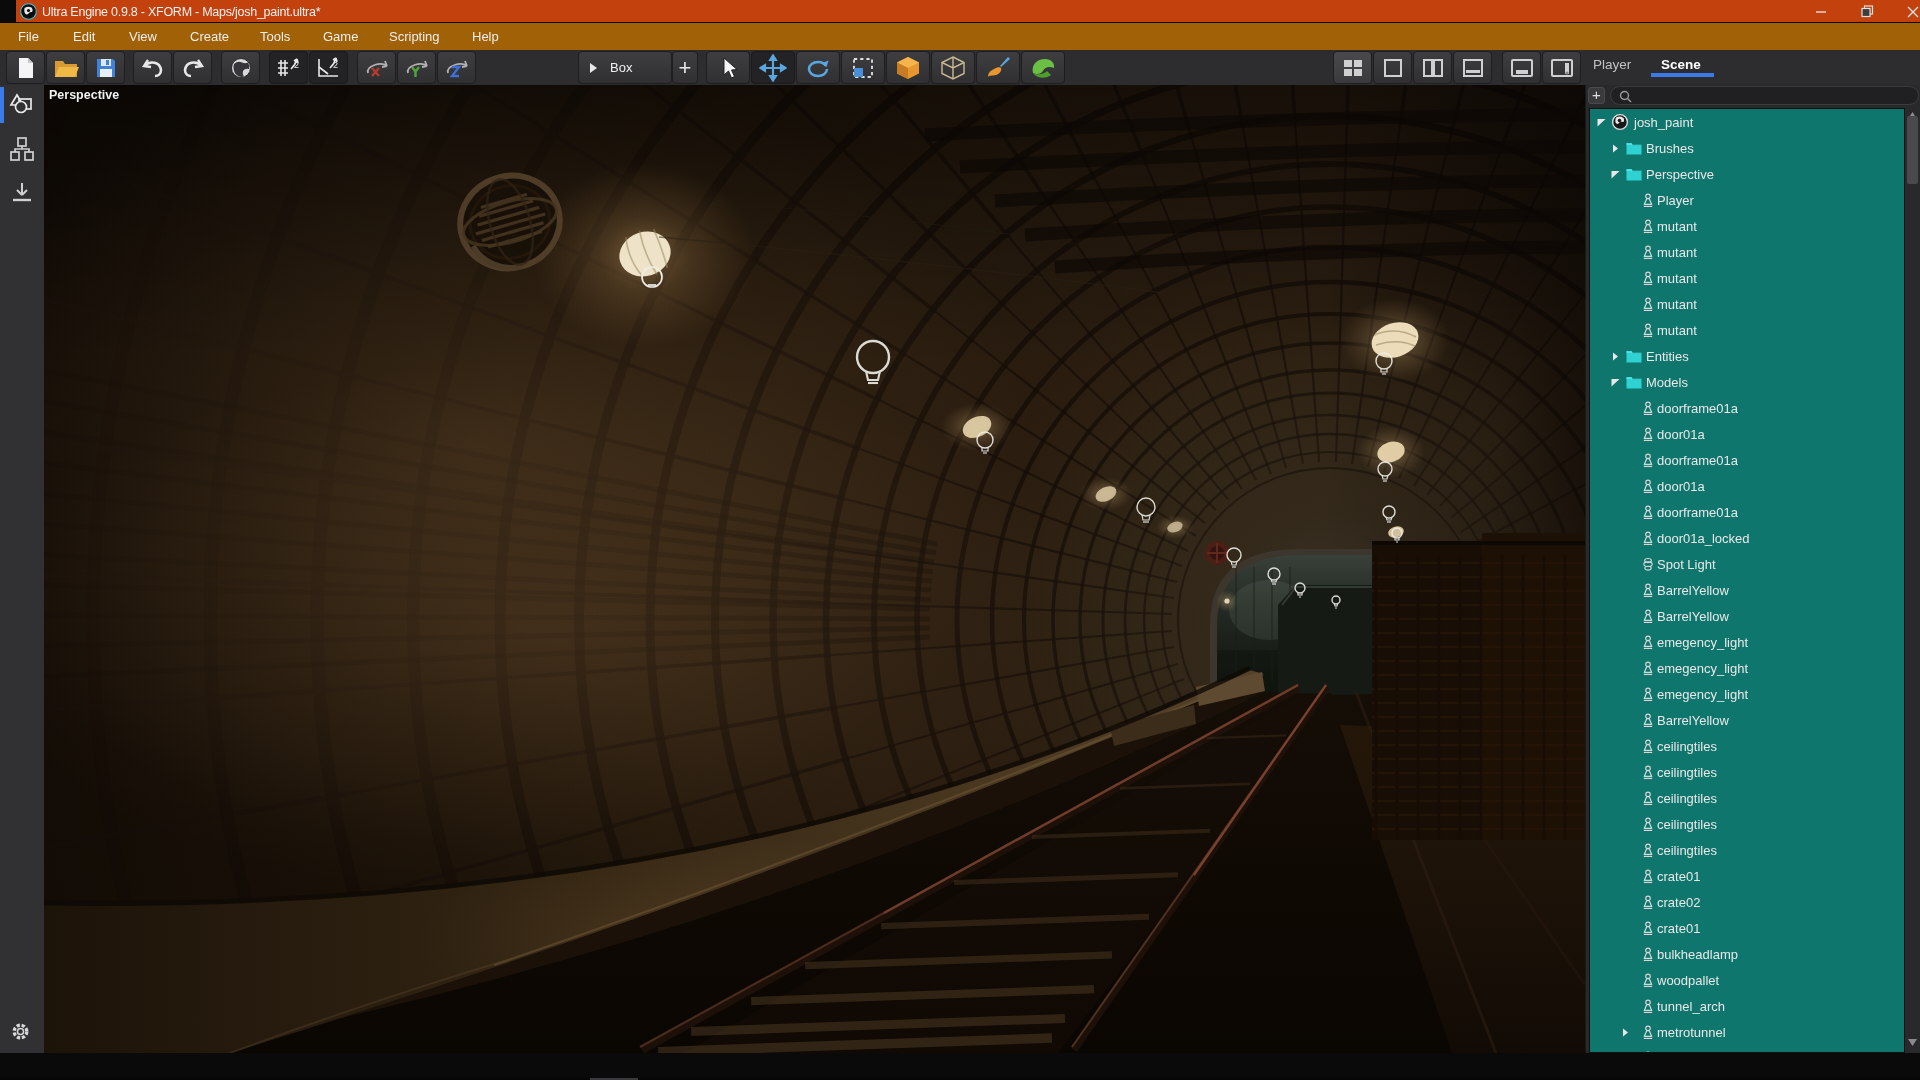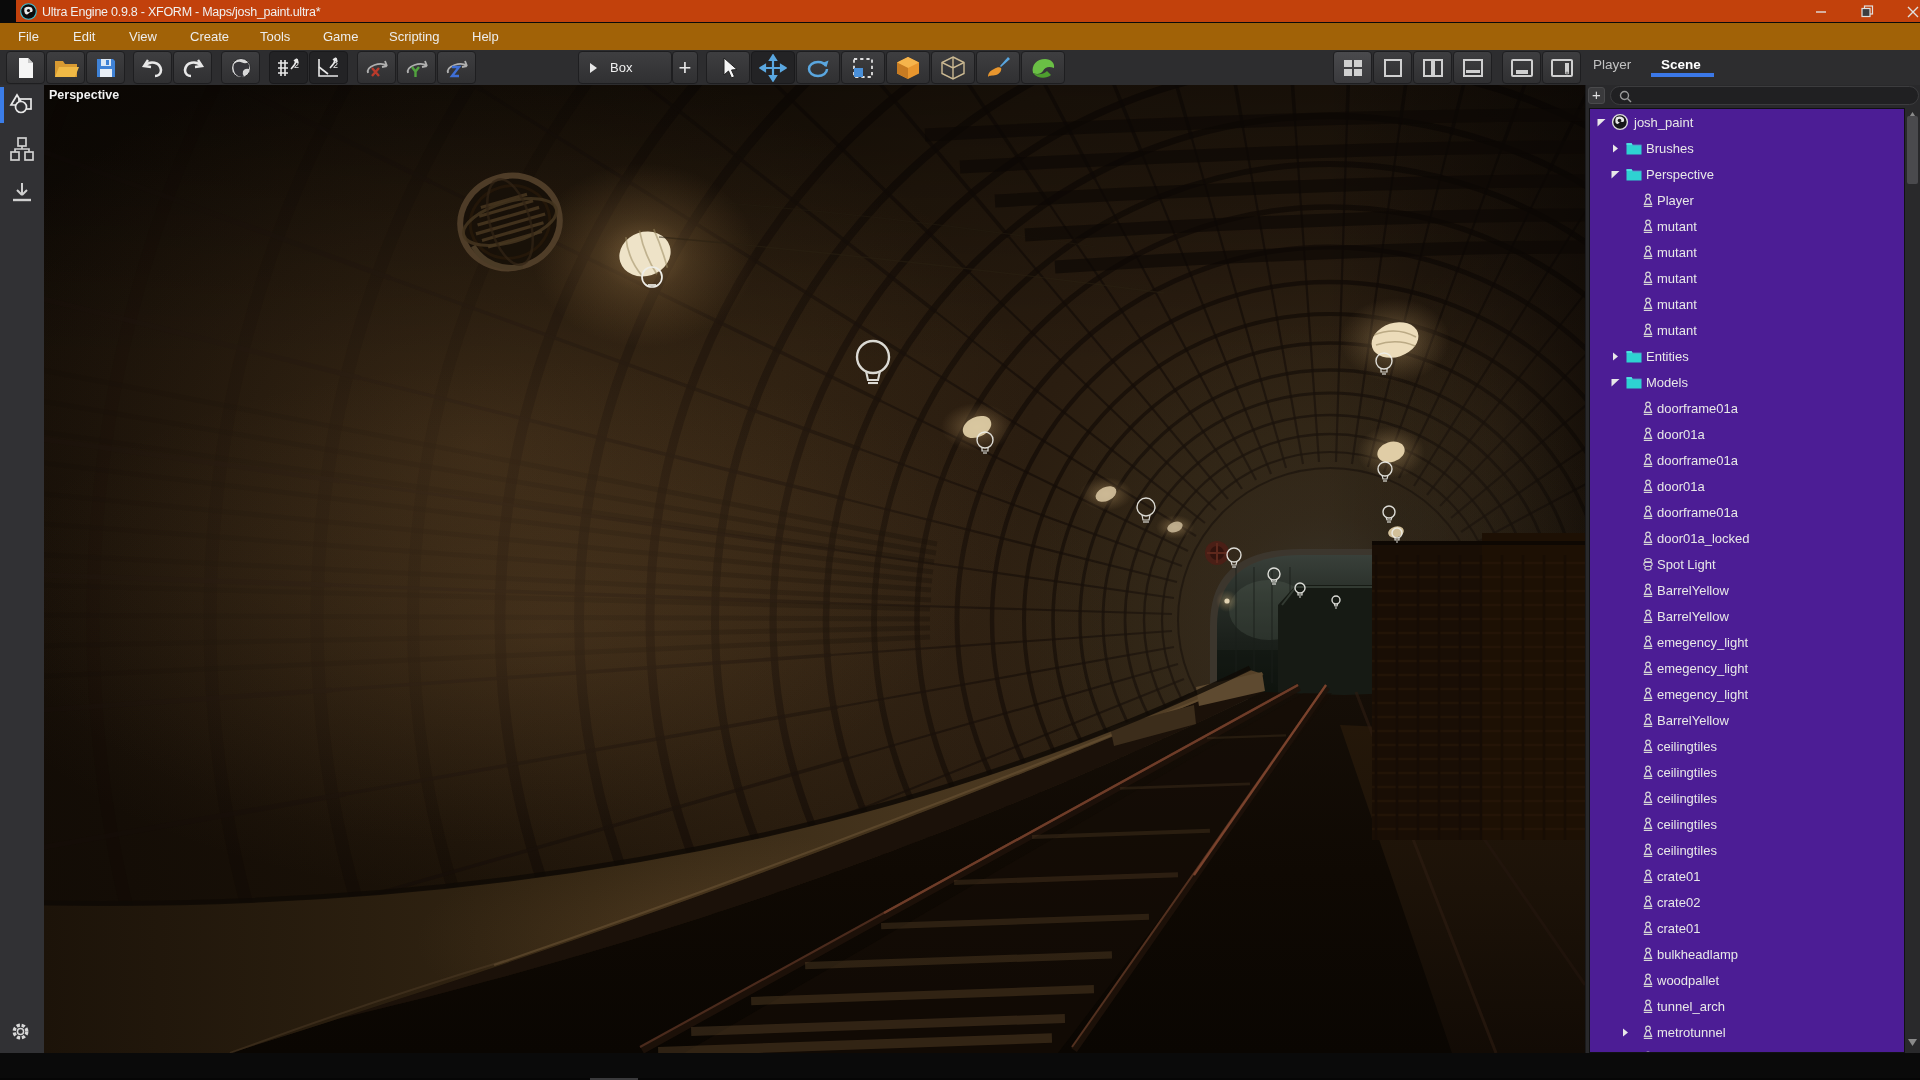--- a/index.html
+++ b/index.html
@@ -10,21 +10,21 @@
 #menubar span{position:absolute;top:6px;font-size:13px;color:#ededed}
 #toolbar{position:absolute;left:0;top:50px;width:1920px;height:35px;background:#2d2d2f}
 .tbtn{position:absolute;top:1px;height:33px;background:linear-gradient(#3e3e40,#303032);border:1px solid #1e1e20;border-radius:4px;display:flex;align-items:center;justify-content:center}
 .tbtn.down{background:#232325;border-color:#1a1a1c}
 .tbtn.lit{background:linear-gradient(#4a4a4d,#3a3a3d)}
 .plusbtn{position:absolute;top:1px;height:33px;background:linear-gradient(#3e3e40,#303032);border:1px solid #1e1e20;border-radius:4px;color:#e8e8e8;font-size:22px;font-weight:400;display:flex;align-items:center;justify-content:center}
 #tabs{position:absolute;left:1585px;top:50px;width:335px;height:35px;background:#2d2d2f}
 #sidebar{position:absolute;left:0;top:85px;width:44px;height:968px;background:#313134}
 #viewport{position:absolute;left:44px;top:85px;width:1674px;height:968px;background:#4c1d95;overflow:hidden}
 #rpanel{position:absolute;left:1585px;top:85px;width:335px;height:968px;background:#29292b;border-left:1px solid #1a1a1c}
-#tree{position:absolute;left:3px;top:23px;width:316px;height:945px;background:#4c1d95;border:1px solid #111113;overflow:hidden}
+#tree{position:absolute;left:3px;top:23px;width:316px;height:945px;background:#0f766e;border:1px solid #111113;overflow:hidden}
 .trow{position:absolute;left:0;width:314px;height:26px}
 .trow .ai{position:absolute;top:9px}
 .trow .ti{position:absolute;top:5px}
 .trow .tl{position:absolute;top:6px;font-size:13px;color:#e8e8e8;white-space:pre}
 #statusbar{position:absolute;left:0;top:1053px;width:1920px;height:25px;background:#3a3a3c}
 #statusbar span{position:absolute;top:5px;font-size:12.5px;color:#e8e8e8}
 #blackstrip{position:absolute;left:0;top:1078px;width:1920px;height:2px;background:#060606}
 .wbtn{position:absolute;top:0;height:23px;display:flex;align-items:center;justify-content:center}
 </style></head>
 <body>

